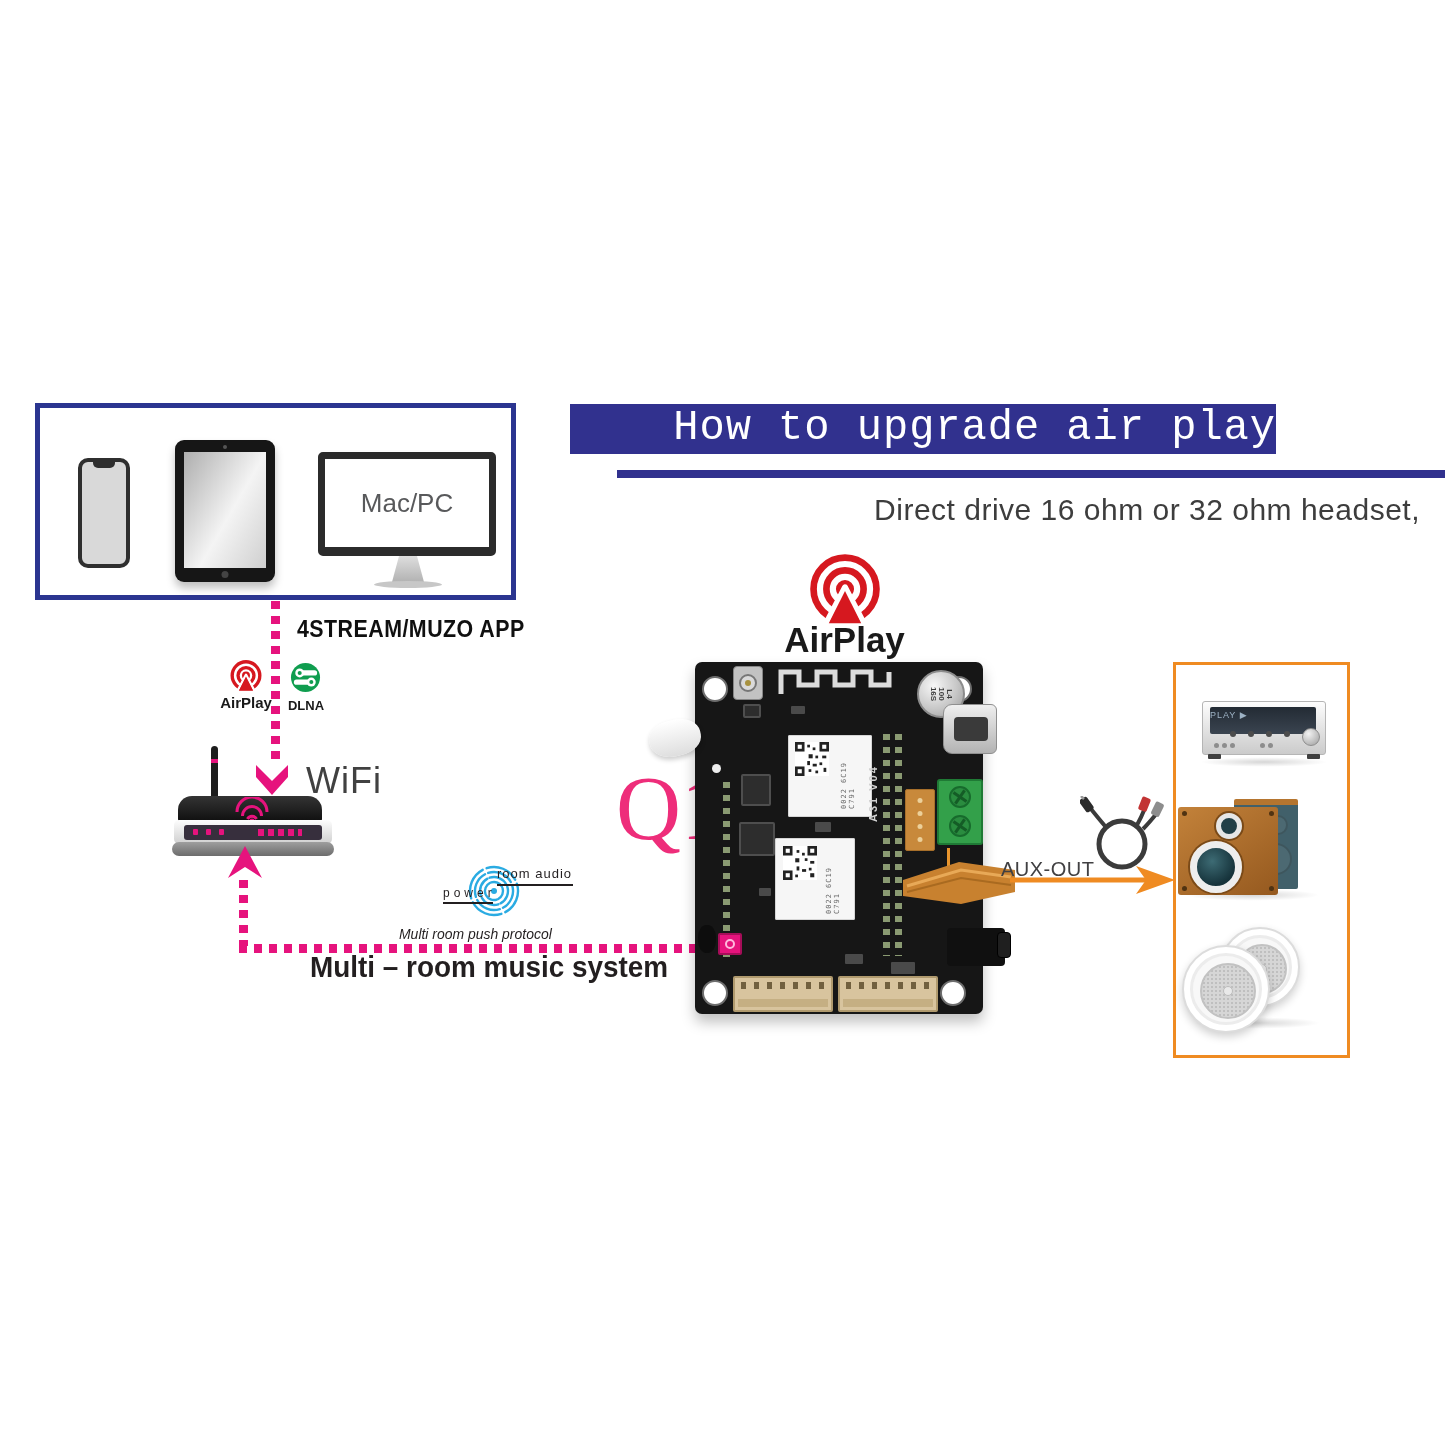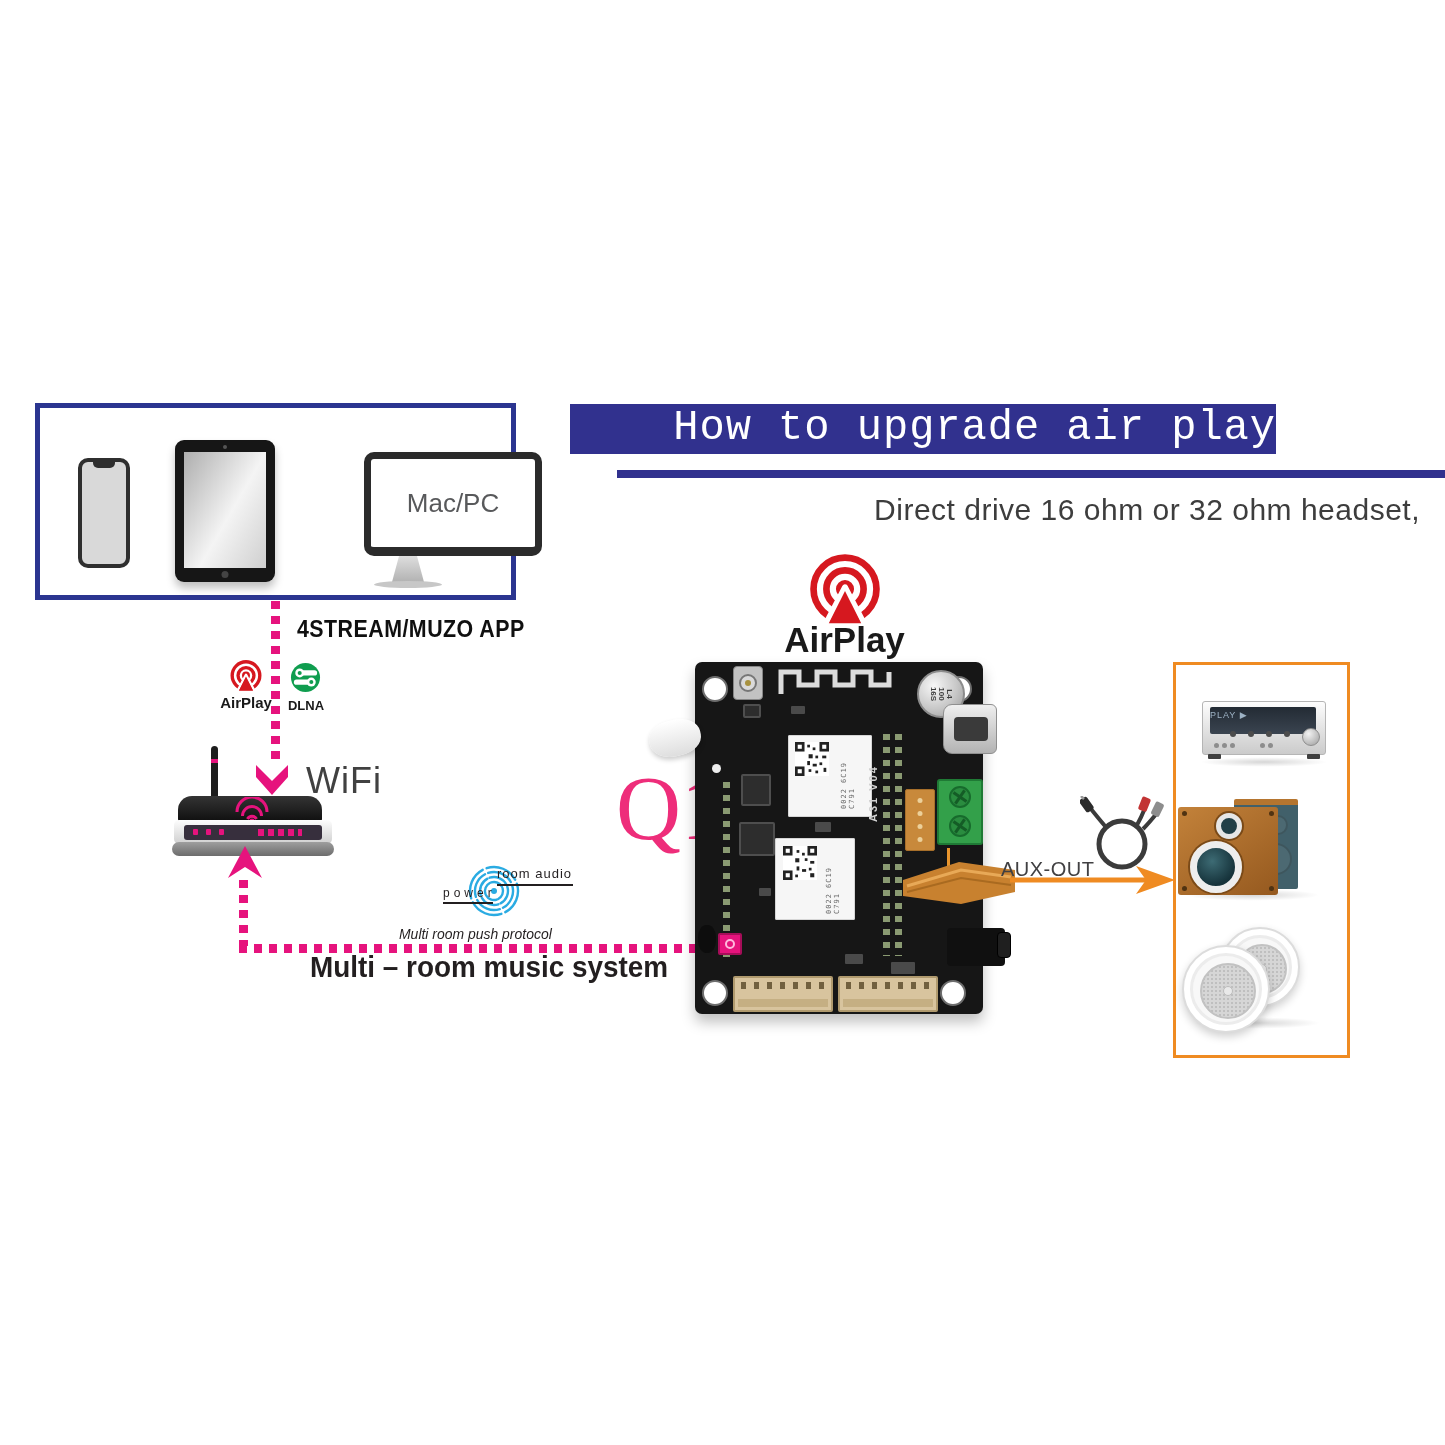--- a/index.html
+++ b/index.html
@@ -18,22 +18,22 @@
   .subtitle{left:560px;width:860px;text-align:right;font-size:30px;color:var(--ink);letter-spacing:.5px;margin-top:7px;}
 
   
   .source-box{left:35px;top:403px;width:481px;height:197px;border:5px solid #2b3590;background:#fff;}
   .phone{left:38px;top:50px;width:52px;height:110px;border:4px solid #2f2f2f;border-radius:10px;background:#d9d9d9;}
   .phone .notch{position:absolute;left:50%;top:0;transform:translateX(-50%);width:22px;height:6px;background:#2f2f2f;border-radius:0 0 5px 5px;}
   .tablet{left:135px;top:32px;width:100px;height:142px;background:#161616;border-radius:9px;box-shadow:0 6px 8px rgba(0,0,0,.25);}
   .tablet .scr{position:absolute;left:9px;top:12px;right:9px;bottom:14px;background:linear-gradient(120deg,#aeaeae 0%,#f4f4f4 55%,#cfcfcf 100%);}
   .tablet .cam{position:absolute;left:50%;top:5px;width:4px;height:4px;border-radius:50%;background:#555;transform:translateX(-50%);}
   .tablet .home{position:absolute;left:50%;bottom:4px;width:7px;height:7px;border-radius:50%;background:#444;transform:translateX(-50%);}
-  .monitor{left:278px;top:44px;width:178px;height:104px;border:7px solid #2b2b2b;border-bottom-width:9px;border-radius:10px;background:#fff;
-           display:flex;align-items:center;justify-content:center;font-size:26px;color:#58595b;margin-left:46px;}
+  .monitor{left:278px;top:44px;width:178px;height:104px;border:7px solid #2b2b2b;border-bottom-width:9px;border-radius:5px;background:#fff;
+           display:flex;align-items:center;justify-content:center;font-size:26px;color:#58595b;}
   .mon-stand{left:352px;top:148px;width:32px;height:26px;background:linear-gradient(#dedede,#b2b2b2);clip-path:polygon(22% 0,78% 0,100% 100%,0 100%);}
   .mon-base{left:334px;top:173px;width:68px;height:7px;background:#c7c7c7;border-radius:50%;}
 
   .app-label{left:297px;top:616px;font-size:23px;font-weight:bold;color:#101010;letter-spacing:.5px;}
   .squish{display:inline-block;transform:scaleX(.93);transform-origin:left;}
 
   
   .vdots{width:9px;background-image:repeating-linear-gradient(to bottom,var(--mag) 0 8px,transparent 8px 15px);}
   .hdots{height:9px;background-image:repeating-linear-gradient(to right,var(--mag) 0 8px,transparent 8px 15px);}
 

